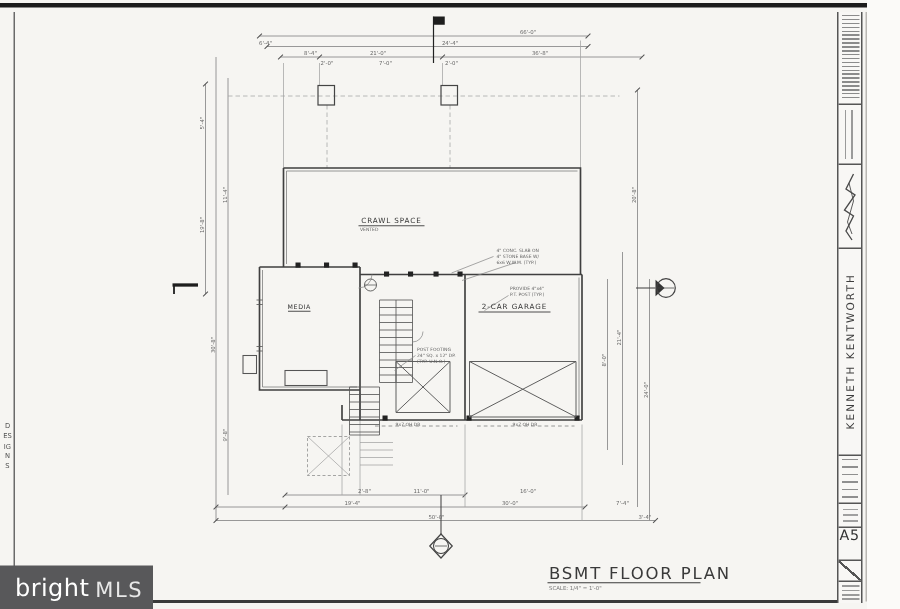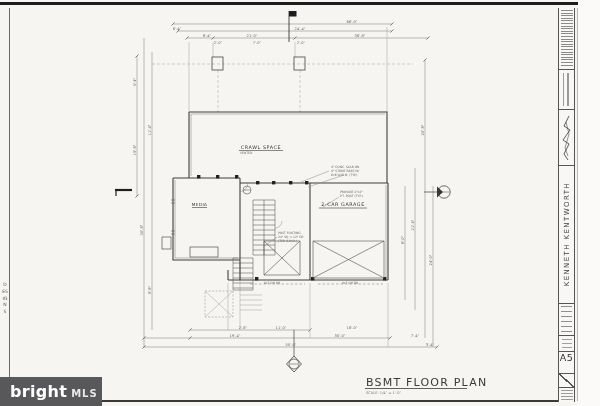--- a/index.html
+++ b/index.html
@@ -42,22 +42,22 @@
   .tb-small{height:16px;background:repeating-linear-gradient(to bottom,#a0a0a0 0 1px,transparent 1px 4px);background-origin:content-box;background-clip:content-box;padding:3px 2.5px;}
   .tb-sheet{height:22px;display:flex;align-items:flex-start;justify-content:center;font-size:9.5px;color:#333;letter-spacing:.5px;}
   .tb-slash{height:14px;background:linear-gradient(to top right,transparent 46%,#555 46%,#555 54%,transparent 54%);}
   .tb-bottom{height:14px;border-bottom:none;background:repeating-linear-gradient(to bottom,#9a9a9a 0 1px,transparent 1px 3px);background-origin:content-box;background-clip:content-box;padding:2px 1.5px;}
   .tb-outer-line{left:577px;top:8px;width:1px;height:393px;background:#b9b7b3;}
   
   .watermark{
     left:0;top:377px;width:102px;height:29px;background:#58585a;
     display:flex;align-items:center;padding-left:10px;box-sizing:border-box;color:#fff;
   }
-  .wm-brand{font-size:16px;font-weight:700;letter-spacing:.3px;line-height:1;}
-  .wm-suffix{font-size:10px;letter-spacing:1px;margin-left:4px;margin-top:4px;color:#e8e8e8;font-weight:bold;}
+  .wm-brand{font-size:16px;font-weight:400;letter-spacing:.3px;line-height:1;}
+  .wm-suffix{font-size:14px;letter-spacing:1px;margin-left:4px;margin-top:4px;color:#e8e8e8;}
   
   .edge-label{
     left:2px;top:282px;width:6px;font-size:4.5px;line-height:6.8px;
     color:#555;word-break:break-all;letter-spacing:0;text-align:center;
   }
 </style>
 </head>
 <body>
 
 <div class="abs top-border"></div>

